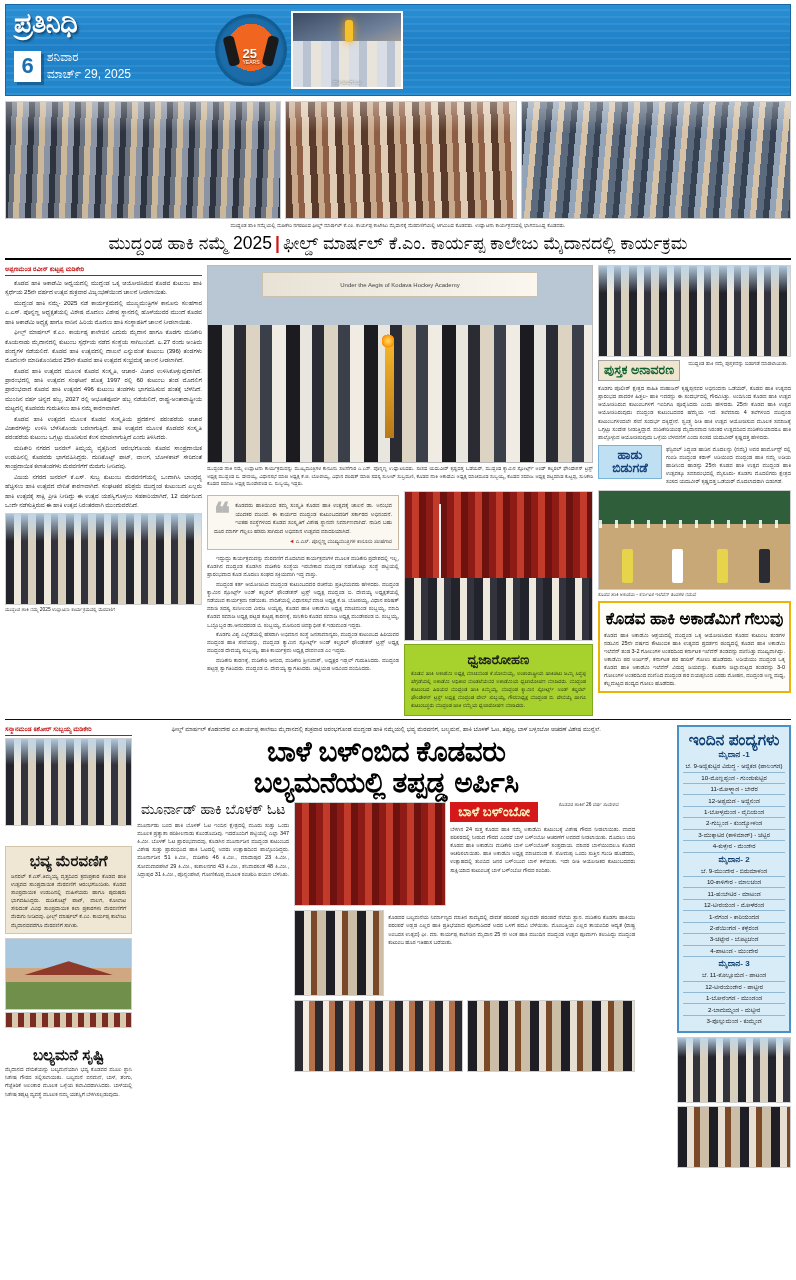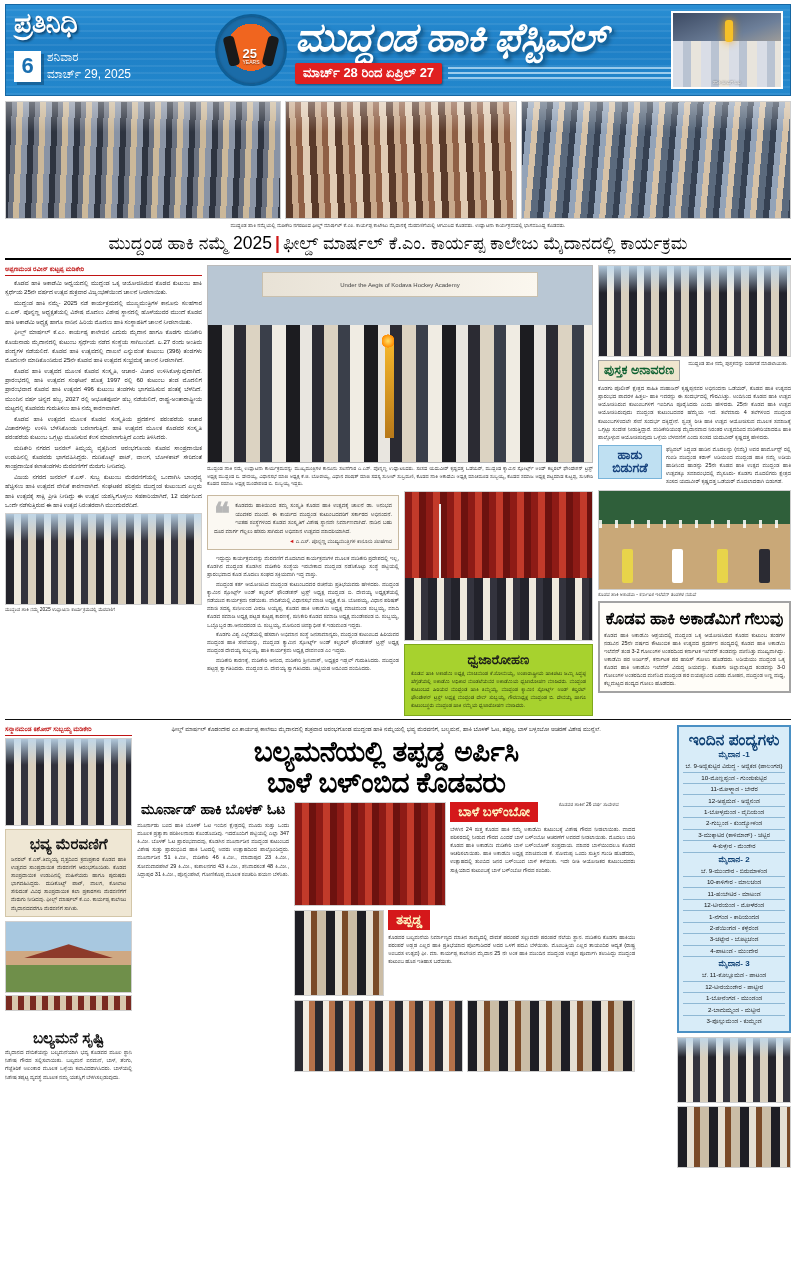--- a/index.html
+++ b/index.html
@@ -181,21 +181,21 @@
   .quote-text { font-size: 5.5px; line-height:1.55; text-align:justify; color:#111; }
   .quote-attr { font-size: 5.4px; color:#111; text-align:right; margin-top: 3px; }
   .quote-attr::before { content:"◄ "; color:#d01818; }
 
   
   .green-box { background:#a7d22e; border:1px solid #7fa81c; padding: 5px 6px; }
   .green-title { text-align:center; font-size: 13px; font-weight:bold; color:#1a1a1a; line-height:1.1; margin-bottom:3px; }
   .green-body { font-size: 5.3px; line-height:1.5; text-align:justify; color:#16200a; }
 
   
-  .box-orange { border: 2px solid #a3a3a3; padding: 4px; background:#fffdf8; }
+  .box-orange { border: 2px solid #eab308; padding: 4px; background:#fffdf8; }
   .tan-title-row { display:flex; gap:5px; align-items:flex-start; margin-top:3px; }
   .tan-title {
     background:#efe6cf; border:1px solid #a3a3a3; color:#0d6030;
     font-size: 12.5px; font-weight:bold; padding: 3px 5px; line-height:1.05; white-space:nowrap;
   }
   .tan-side { font-size: 5.2px; line-height:1.45; color:#1a1a1a; flex:1; text-align:center; }
   .blue-title {
     background:#bfe0f2; border:1px solid #79b4da; color:#123e7a;
     font-size: 12.5px; font-weight:bold; padding: 3px 6px; line-height:1.05; text-align:center;
   }
@@ -253,21 +253,21 @@
   .bot-right{ width: 136px; margin-left: 37px; }
 
   .bl-title {
     text-align:center; font-size: 15px; font-weight:bold; color:#111; line-height:1.1; margin: 2px 0 2px;
   }
   .beige-box { background:#efe7d4; border:1px solid #d3c6a8; padding: 4px 5px; }
   .bot-head {
     text-align:center; font-size: 28px; font-weight:bold; line-height:1.1; letter-spacing:-.5px; color:#000;
   }
   .bot-kicker { font-size: 6px; line-height:1.45; text-align:center; color:#111; margin-bottom:3px; }
-  .sub-col-title { text-align:center; font-size: 14px; font-weight:bold; line-height:1.12; margin-bottom:3px; }
+  .sub-col-title { text-align:center; font-size: 14px; font-weight:normal; line-height:1.12; margin-bottom:3px; }
   .red-tag {
     background:#d5181a; color:#fef9c3; font-size: 13px; font-weight:bold; padding: 3px 8px;
     display:inline-block; line-height:1.05;
   }
 
   
   .sched {
     border: 2px solid #4a90c4; background:#d8ecf8; padding: 4px 4px 5px;
   }
   .sched-title {
@@ -300,27 +300,20 @@
       </div>
     </div>
     <div class="mh-logo">
       <div class="logo-circle">
         <div class="logo-fig l"></div>
         <div class="logo-fig r"></div>
         <div class="logo-25">
           <span>25</span>
           <small>YEARS</small>
         </div>
-      </div>
-    </div>
-    <div class="mh-title">
-      <div class="mh-title-main">ಮುದ್ದಂಡ ಹಾಕಿ ಫೆಸ್ಟಿವಲ್</div>
-      <div class="mh-subband">
-        <div class="mh-daterange">ಮಾರ್ಚ್ 28 ರಿಂದ ಏಪ್ರಿಲ್ 27</div>
-        <div class="mh-rule"></div>
       </div>
     </div>
     <div class="mh-photo">
       <div class="ph-people"></div>
       <div class="torch"></div>
       <div class="mh-photo-cap">ಹಾಕಿ ದೀವಿಗೆ ಓಟ</div>
     </div>
   </div>
 
   <div class="photo-strip">
@@ -422,59 +415,56 @@
     </div>
   </div>
 
   <div class="rule"></div>
 
   <div class="bottom-wrap">
 
     <div class="bot-left">
       <div class="kicker">ಸನ್ಮಾನಮಂಡ ಕಿಶೋರ್ ಸುಬ್ಬಯ್ಯ ಮಡಿಕೇರಿ</div>
       <div class="photo ph-parade" style="height:88px"></div>
-      <div class="beige-box" style="margin-top:3px">
+      <div class="beige-box" style="margin-top:20px">
         <div class="bl-title">ಭವ್ಯ ಮೆರವಣಿಗೆ</div>
         <div class="body-text tiny">ಜನರಲ್ ಕೆ.ಎಸ್.ತಿಮ್ಮಯ್ಯ ವೃತ್ತದಿಂದ ಕ್ರಮಪ್ರಕಾರ ಕೊಡವ ಹಾಕಿ ಉತ್ಸವದ ಸಾಂಪ್ರದಾಯಿಕ ಮೆರವಣಿಗೆ ಆರಂಭಗೊಂಡಿತು. ಕೊಡವ ಸಾಂಪ್ರದಾಯಿಕ ಉಡುಪಿನಲ್ಲಿ ಮಹಿಳೆಯರು ಹಾಗೂ ಪುರುಷರು ಭಾಗವಹಿಸಿದ್ದರು. ದುಡಿಕೊಟ್ಟ್ ಪಾಟ್, ವಾಲಗ, ಕೋಲಾಟ ಸೇರಿದಂತೆ ವಿವಿಧ ಸಾಂಪ್ರದಾಯಿಕ ಕಲಾ ಪ್ರಕಾರಗಳು ಮೆರವಣಿಗೆಗೆ ಮೆರುಗು ನೀಡಿದವು. ಫೀಲ್ಡ್ ಮಾರ್ಷಲ್ ಕೆ.ಎಂ. ಕಾರ್ಯಪ್ಪ ಕಾಲೇಜು ಮೈದಾನದವರೆಗೂ ಮೆರವಣಿಗೆ ಸಾಗಿತು.</div>
       </div>
       <div class="photo ph-temple" style="height:72px;margin-top:4px">
         <div class="roof"></div>
       </div>
       <div class="photo" style="height:16px;margin-top:2px;background:repeating-linear-gradient(90deg,#7a2b22 0 6px,#d8c9ae 6px 12px)"></div>
       <div class="bl-title" style="margin-top:19px">ಬಲ್ಯಮನೆ ಸೃಷ್ಟಿ</div>
       <div class="body-text tiny">ಮೈದಾನದ ವೇದಿಕೆಯನ್ನು ಬಲ್ಯಮನೆಯಾಗಿ ಭವ್ಯ ಕೊಡವರ ಮೂಲ ಸ್ಥಾನಿ ನಿಶೇಷ ಗೌರವ ಸಲ್ಲಿಸಲಾಯಿತು. ಬಲ್ಯಮನೆ ಐನಮನೆ, ಬಾಳೆ, ತೆಂಗು, ಗೆಜ್ಜೆತಿರಿಕೆ ಅಲಂಕಾರ ಮೂಲಕ ಒಳ್ಳೆಯ ಕಲಾವಿದರಾಗಿಸಿದರು. ಬಾಳೆಯಲ್ಲಿ ನಿಶೇಷ ತಪ್ಪಟ್ಟ ವ್ಯವಸ್ಥೆ ಮೂಲಕ ನಮ್ಮ ಯಶಸ್ಸಿಗೆ ಬೆಳಗಿಸಲ್ಪಡುವುದು.</div>
     </div>
 
     <div class="bot-mid">
       <div class="bot-kicker">ಫೀಲ್ಡ್ ಮಾರ್ಷಲ್ ಕೊಡಂದೇರ ಎಂ.ಕಾರ್ಯಪ್ಪ ಕಾಲೇಜು ಮೈದಾನದಲ್ಲಿ ಶುಕ್ರವಾರ ಆರಂಭಗೊಂಡ ಮುದ್ದಂಡ ಹಾಕಿ ನಮ್ಮೆಯಲ್ಲಿ ಭವ್ಯ ಮೆರವಣಿಗೆ, ಬಲ್ಯಮನೆ, ಹಾಕಿ ಬೊಳಕ್ ಓಟ, ತಪ್ಪಟ್ಟ, ಬಾಳೆ ಬಳ್ಳಂಬೋ ಆಚರಣೆ ವಿಶೇಷ ಮುನ್ನೆಲೆ.</div>
+      <div class="bot-head">ಬಾಳೆ ಬಳ್ಂಬಿದ ಕೊಡವರು</div>
       <div class="bot-head">ಬಲ್ಯಮನೆಯಲ್ಲಿ ತಪ್ಪಡ್ಡ ಅರ್ಪಿಸಿ</div>
-      <div class="bot-head">ಬಾಳೆ ಬಳ್ಂಬಿದ ಕೊಡವರು</div>
 
       <div style="display:flex;gap:5px;margin-top:4px">
         <div style="width:152px">
           <div class="sub-col-title">ಮೂರ್ನಾಡ್ ಹಾಕಿ ಬೊಳಕ್ ಓಟ</div>
           <div class="body-text tiny">ಮೂರ್ನಾಡು ಬಂದ ಹಾಕಿ ಬೊಳಕ್ ಓಟ ಇಂದಿನ ಕ್ಷೇತ್ರದಲ್ಲಿ ಮೂರು ಸುತ್ತು ಒಂದು ಮೂಲಕ ಪ್ರತ್ಯಾಶಾ ಪರಿಶೀಲನಾಡು ಕೊಂಡೊಂಡಿವು. ಇದರೊಂದಿಗೆ ಪಟ್ಟಿಯಲ್ಲಿ ಎಲ್ಲಾ 347 ಕಿ.ಮೀ. ಬೊಳಕ್ ಓಟ ಪ್ರಾರಂಭವಾದವು, ಕೊಡಗಿನ ಮೂರ್ನಾಡಿನ ಮುದ್ದಂಡ ಕುಟುಂಬದ ವಿಶೇಷ ಸುತ್ತು ಪ್ರಾರಂಭಿಸಿದ ಹಾಕಿ ಓಟದಲ್ಲಿ ಅವರು ಉತ್ಸಾಹದಿಂದ ಪಾಲ್ಗೊಂಡಿದ್ದರು. ಮೂರ್ನಾಡಿನ 51 ಕಿ.ಮೀ., ಮಡಿಕೇರಿ 46 ಕಿ.ಮೀ., ಮಾದಾಪುರ 23 ಕಿ.ಮೀ., ಸೋಮವಾರಪೇಟೆ 29 ಕಿ.ಮೀ., ಕುಶಾಲನಗರ 43 ಕಿ.ಮೀ., ಶನಿವಾರಸಂತೆ 48 ಕಿ.ಮೀ., ಸಿದ್ದಾಪುರ 31 ಕಿ.ಮೀ., ಪೊನ್ನಂಪೇಟೆ, ಗೋಣಿಕೊಪ್ಪ ಮೂಲಕ ಸಂಚರಿಸಿ ಪಯಣ ಬೆಳೆಸಿತು.</div>
         </div>
         <div style="width:341px">
           <div style="display:flex;gap:4px">
             <div class="photo ph-red-curtain" style="width:152px;height:104px"></div>
             <div style="flex:1">
               <div style="display:flex;gap:4px;align-items:flex-start">
                 <div class="red-tag">ಬಾಳೆ ಬಳ್ಂಬೋ</div>
                 <div class="cap-sm" style="flex:1;margin-top:0">ಕೊಡವರ ಹಾಕಿಗೆ 26 ವರ್ಷ ಸಂದೇಶದ</div>
               </div>
               <div class="body-text tiny" style="margin-top:3px">ಬೆಳಗಿನ 24 ಸುತ್ತ ಕೊಡವ ಹಾಕಿ ನಮ್ಮೆ ಅಕಾಡೆಮಿ ಕುಟುಂಬಕ್ಕೆ ವಿಶೇಷ ಗೌರವ ನೀಡಲಾಯಿತು. ವಾದದ ಪರಿಸರದಲ್ಲಿ ನೀಡುವ ಗೌರವ ಎಂದರೆ ಬಾಳೆ ಬಳ್ಂಬೋ ಆಚರಣೆಗೆ ಅವರದೆ ನೀಡಲಾಯಿತು. ಮೊದಲು ಬಾರಿ ಕೊಡವ ಹಾಕಿ ಅಕಾಡೆಮಿ ಮಡಿಕೇರಿ ಬಾಳೆ ಬಳ್ಂಬೋಕ್ ಸಂಪ್ರದಾಯ. ಮಾವರ ಬಾಳೆಯಿಂದಲೂ ಕೊಡವ ಆಚರಿಸಲಾಯಿತು. ಹಾಕಿ ಅಕಾಡೆಮಿ ಅಧ್ಯಕ್ಷ ಮಾಚಿಮಂಡ ಕೆ. ಸೋಮಪ್ಪ ಒಂದು ಸುತ್ತಿನ ಗುಂಡಿ ಹೊಡೆದರು, ಉತ್ಸಾಹದಲ್ಲಿ ತುಂಬಿದ ಜನರ ಬಳ್ಂಬುವ ಬಾಳೆ ಕಳೆಯಿತು. ಇದೇ ರೀತಿ ಆಯೋಜಕರ ಕುಟುಂಬದವರು ಸಾಕ್ಷಿಯಾದ ಕುಟುಂಬಕ್ಕೆ ಬಾಳೆ ಬಳ್ಂಬೋ ಗೌರವ ಸಂದಿತು.</div>
             </div>
           </div>
           <div style="display:flex;gap:4px;margin-top:4px">
             <div class="photo ph-drummers" style="width:90px;height:86px"></div>
             <div style="flex:1">
-              <div style="display:flex;gap:4px;align-items:flex-start">
-                <div class="red-tag">ತಪ್ಪಡ್ಡ</div>
-              </div>
               <div class="body-text tiny" style="margin-top:3px">ಕೊಡವರ ಬಲ್ಯಮನೆಯ ನಿರ್ಮಾಣ್ಯದ ಮಾತಿನ ಸಾಮ್ಯದಲ್ಲಿ ದೇವತೆ ಪರಂಪರೆ ಸಲ್ಲುವದೇ ಪರಂಪರೆ ನೆಲೆಯ ಸ್ಥಾನ. ಮಡಿಕೇರಿ ಕೊಡಗು ಹಾಕಿಯು ಪರಂಪರೆ ಅಡ್ಡಡ ಎಲ್ಲರ ಹಾಕಿ ಪ್ರತಿಭೆಯಾದ ಪೊಂಗಾಡಿದರೆ ಅದರ ಒಳಗೆ ಪದವಿ ಬೆಳೆಯಿತು. ಮೊಂಬತ್ತಿಯ ಎಲ್ಲರ ತಾಯಂದಿರ ಆದ್ಯತೆ (ರಾಷ್ಟ್ರ ಅಂಬರಸ ಉತ್ಸವ) ಫೀ. ಮಾ. ಕಾರ್ಯಪ್ಪ ಕಾಲೇಜಿನ ಮೈದಾನ 25 ನೇ ಅಂಕ ಹಾಕಿ ಮುಂದಿನ ಮುದ್ದಂಡ ಉತ್ಸವ ಪೂರ್ವಾಗಿ ತಲುಪಿದ್ದು ಮುದ್ದಂಡ ಕುಟುಂಬ ಹೊಸ ಇತಿಹಾಸ ಬರೆಯಿತು.</div>
             </div>
           </div>
           <div style="display:flex;gap:4px;margin-top:4px">
             <div class="photo ph-dance" style="flex:1;height:72px"></div>
             <div class="photo ph-drummers" style="flex:1;height:72px"></div>
           </div>
         </div>
       </div>
     </div>

